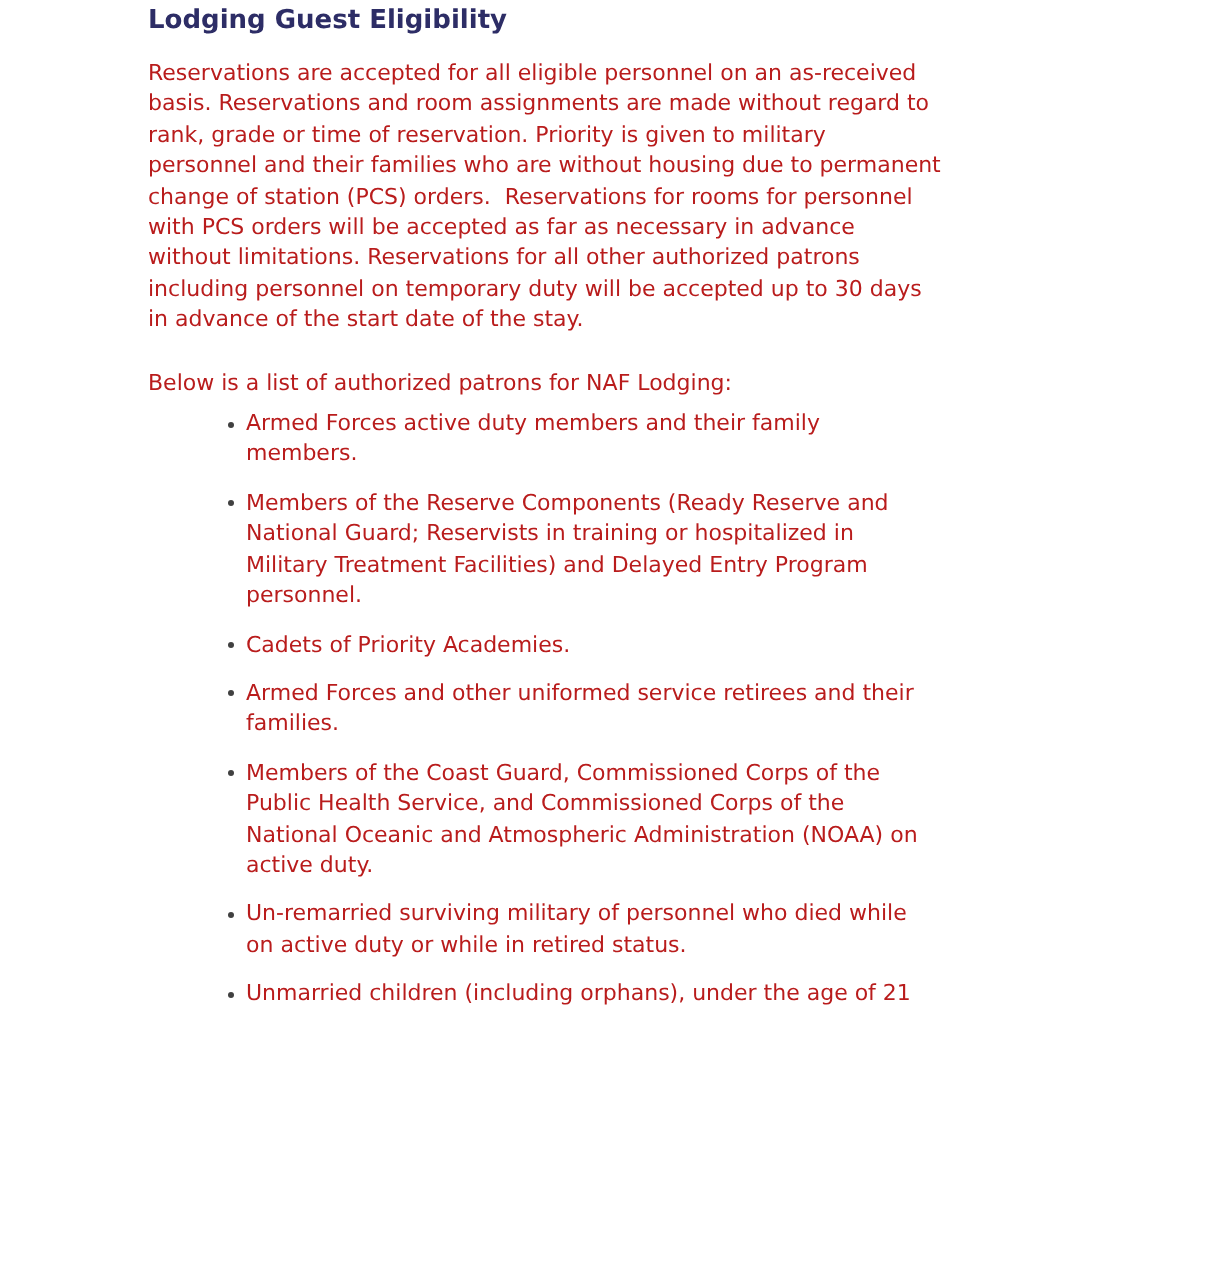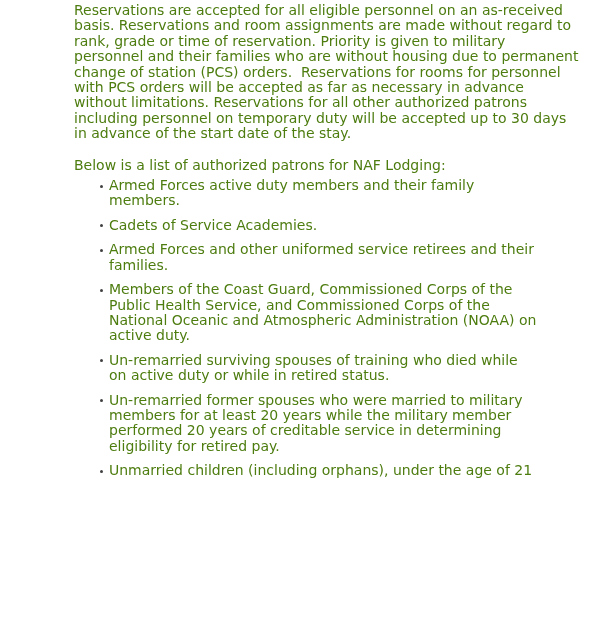--- a/index.html
+++ b/index.html
@@ -19,81 +19,82 @@
     width: 604px;
   }
   .page-title {
     margin: 0 0 11px 0;
     font-size: 13px;
     line-height: 15px;
     font-weight: bold;
     color: #2d2d66;
   }
   .body-text {
-    font-size: 14px;
+    font-size: 11px;
     line-height: 15.4px;
-    color: #4d7c0f;
+    color: #b91c1c;
     white-space: pre-wrap;
   }
   p.intro-paragraph {
     margin: 0 0 13px 0;
   }
   p.list-intro {
     margin: 16px 0 5px 0;
   }
   ul.patron-list {
     margin: 0;
     padding: 0 0 0 33px;
     list-style: none;
   }
   ul.patron-list li {
     position: relative;
-    margin: 0 0 9px 2px;
+    margin: 0 0 9px 16px;
   }
   ul.patron-list li::before {
     content: "";
     position: absolute;
     left: -9px;
     top: 6.5px;
     width: 3px;
     height: 3px;
     border-radius: 50%;
     background: #404040;
   }
 </style>
 </head>
 <body>
 
 <div class="page">
 
+  <h1 class="page-title">Lodging Guest Eligibility</h1>
 
   <p class="body-text intro-paragraph">Reservations are accepted for all eligible personnel on an as-received
 basis. Reservations and room assignments are made without regard to
 rank, grade or time of reservation. Priority is given to military
 personnel and their families who are without housing due to permanent
 change of station (PCS) orders.  Reservations for rooms for personnel
 with PCS orders will be accepted as far as necessary in advance
 without limitations. Reservations for all other authorized patrons
 including personnel on temporary duty will be accepted up to 30 days
 in advance of the start date of the stay.</p>
 
   <p class="body-text list-intro">Below is a list of authorized patrons for NAF Lodging:</p>
 
   <ul class="patron-list">
     <li class="body-text">Armed Forces active duty members and their family
 members.</li>
-    <li class="body-text">Cadets of Service Academies.</li>
+    <li class="body-text">Members of the Reserve Components (Ready Reserve and
+National Guard; Reservists in training or hospitalized in
+Military Treatment Facilities) and Delayed Entry Program
+personnel.</li>
+    <li class="body-text">Cadets of Priority Academies.</li>
     <li class="body-text">Armed Forces and other uniformed service retirees and their
 families.</li>
     <li class="body-text">Members of the Coast Guard, Commissioned Corps of the
 Public Health Service, and Commissioned Corps of the
 National Oceanic and Atmospheric Administration (NOAA) on
 active duty.</li>
-    <li class="body-text">Un-remarried surviving spouses of training who died while
+    <li class="body-text">Un-remarried surviving military of personnel who died while
 on active duty or while in retired status.</li>
-    <li class="body-text">Un-remarried former spouses who were married to military
-members for at least 20 years while the military member
-performed 20 years of creditable service in determining
-eligibility for retired pay.</li>
     <li class="body-text">Unmarried children (including orphans), under the age of 21</li>
   </ul>
 
 </div>
 
 </body></html>

